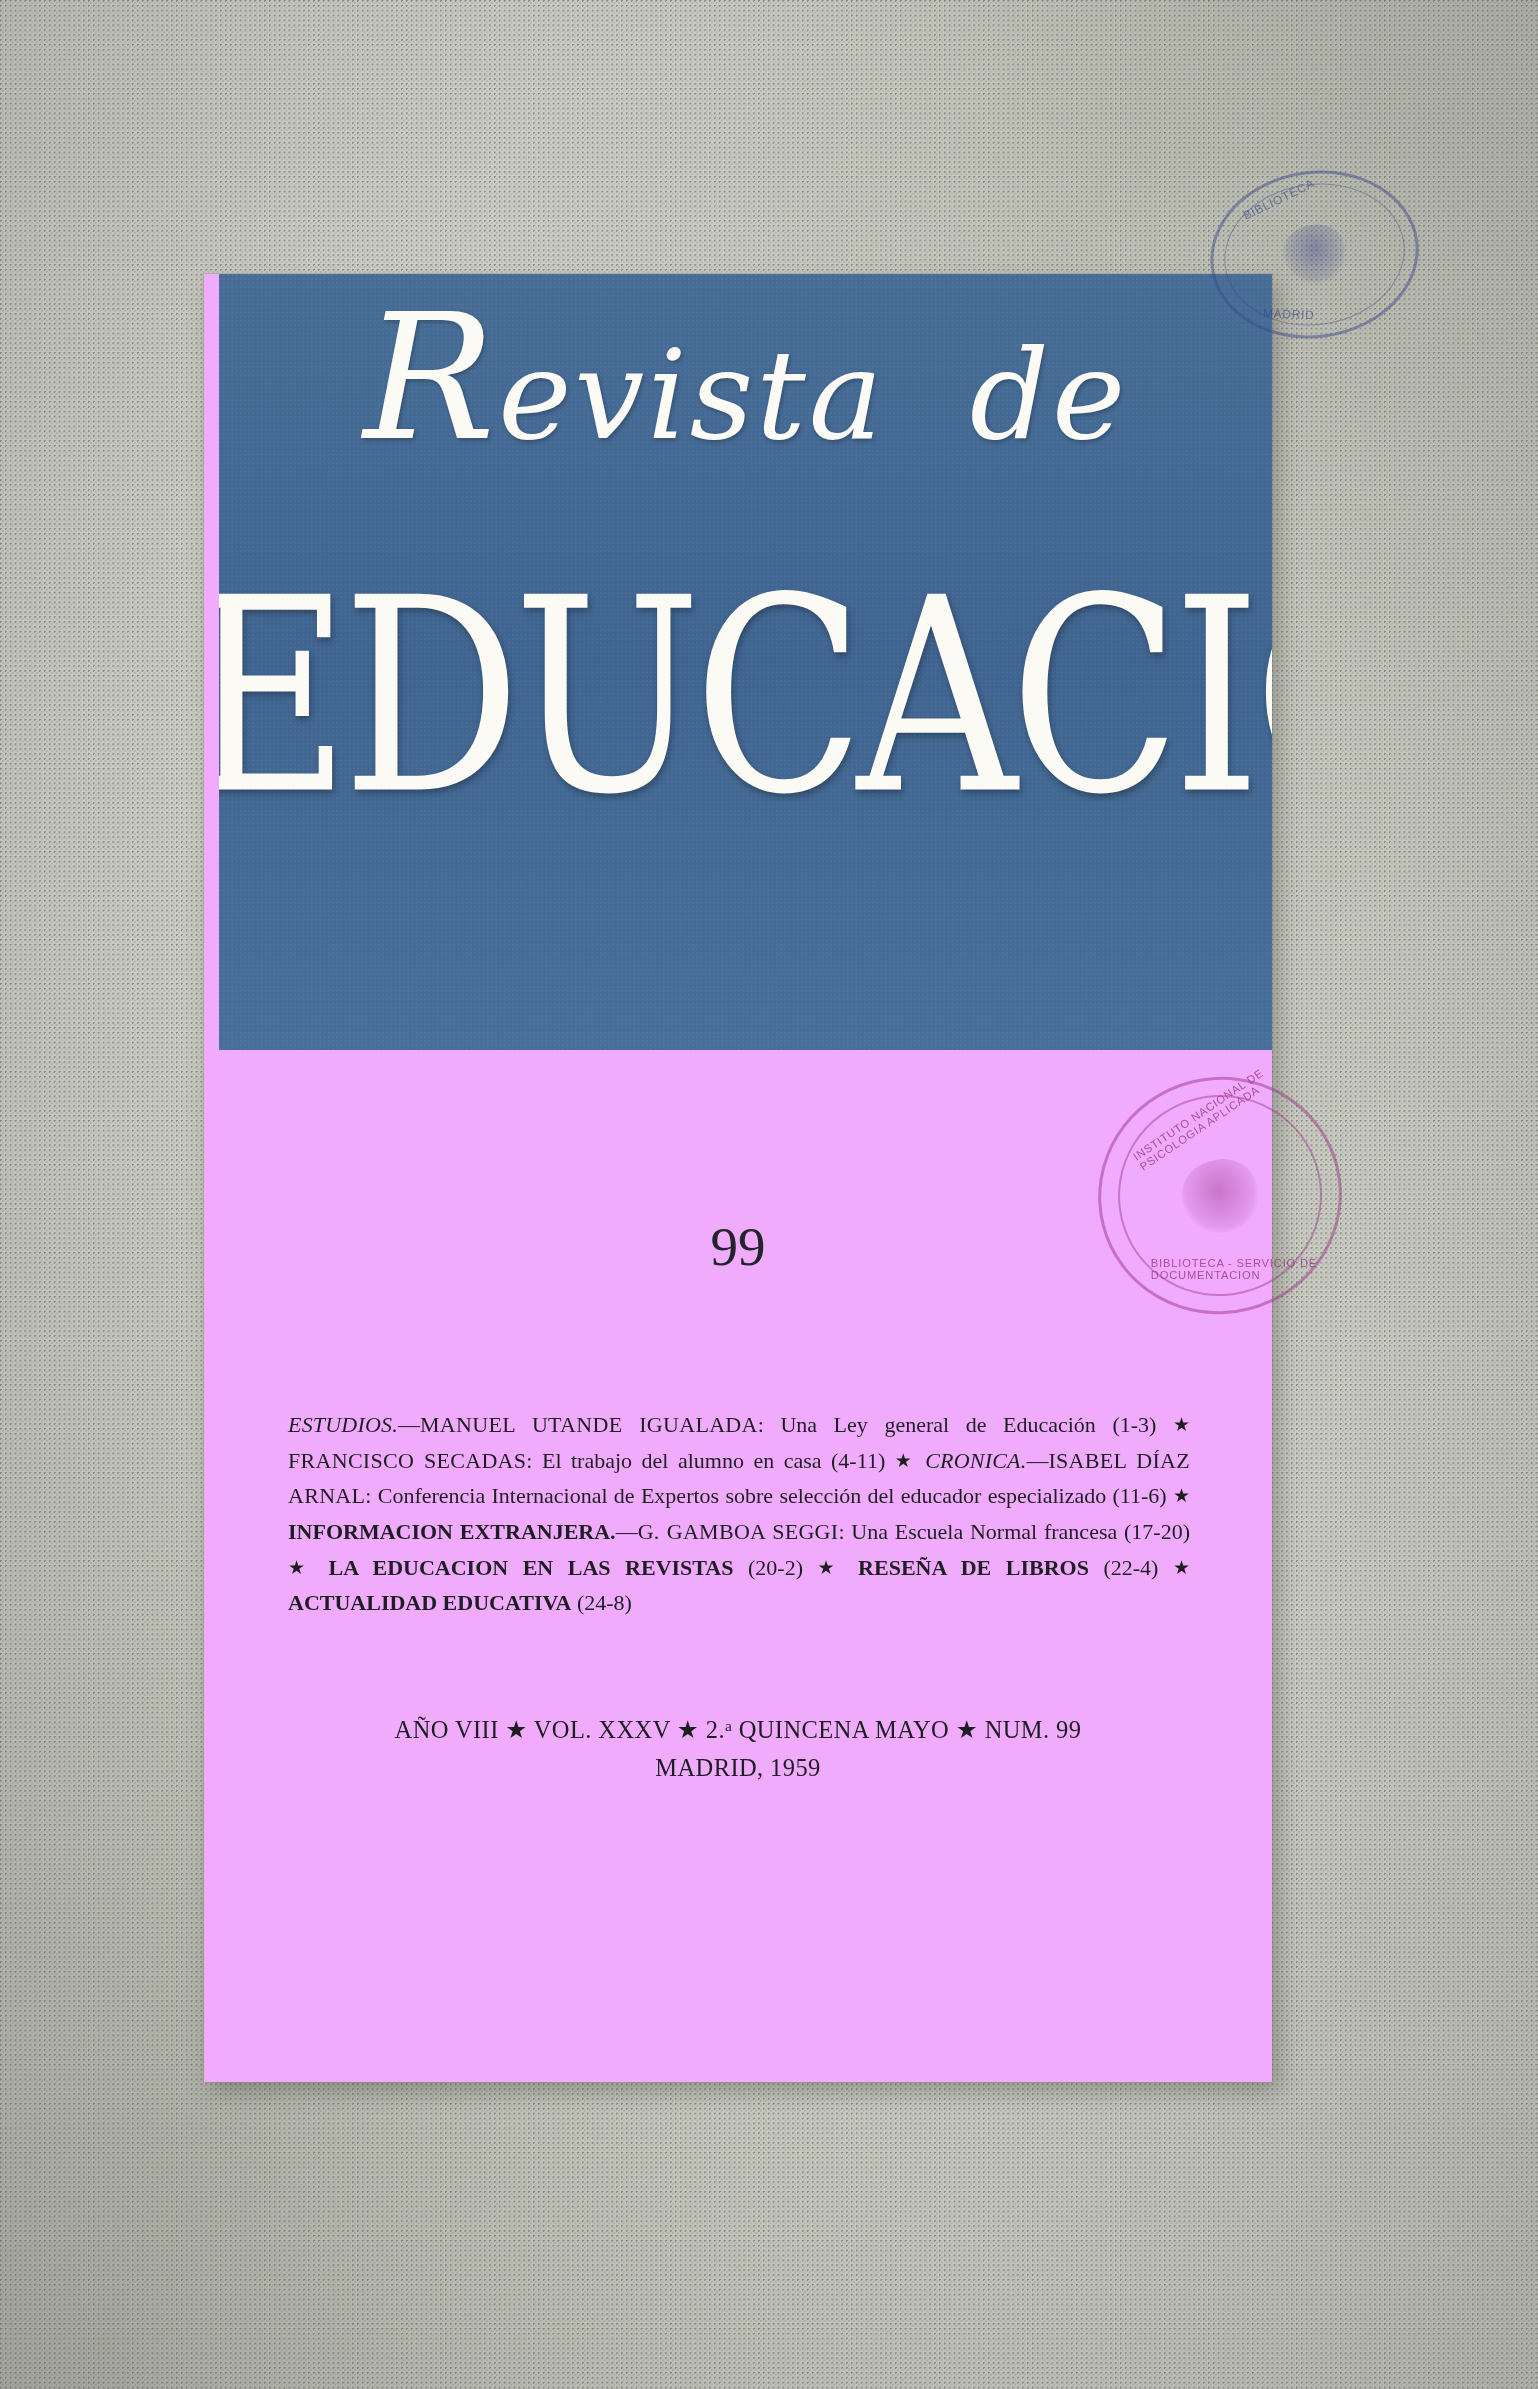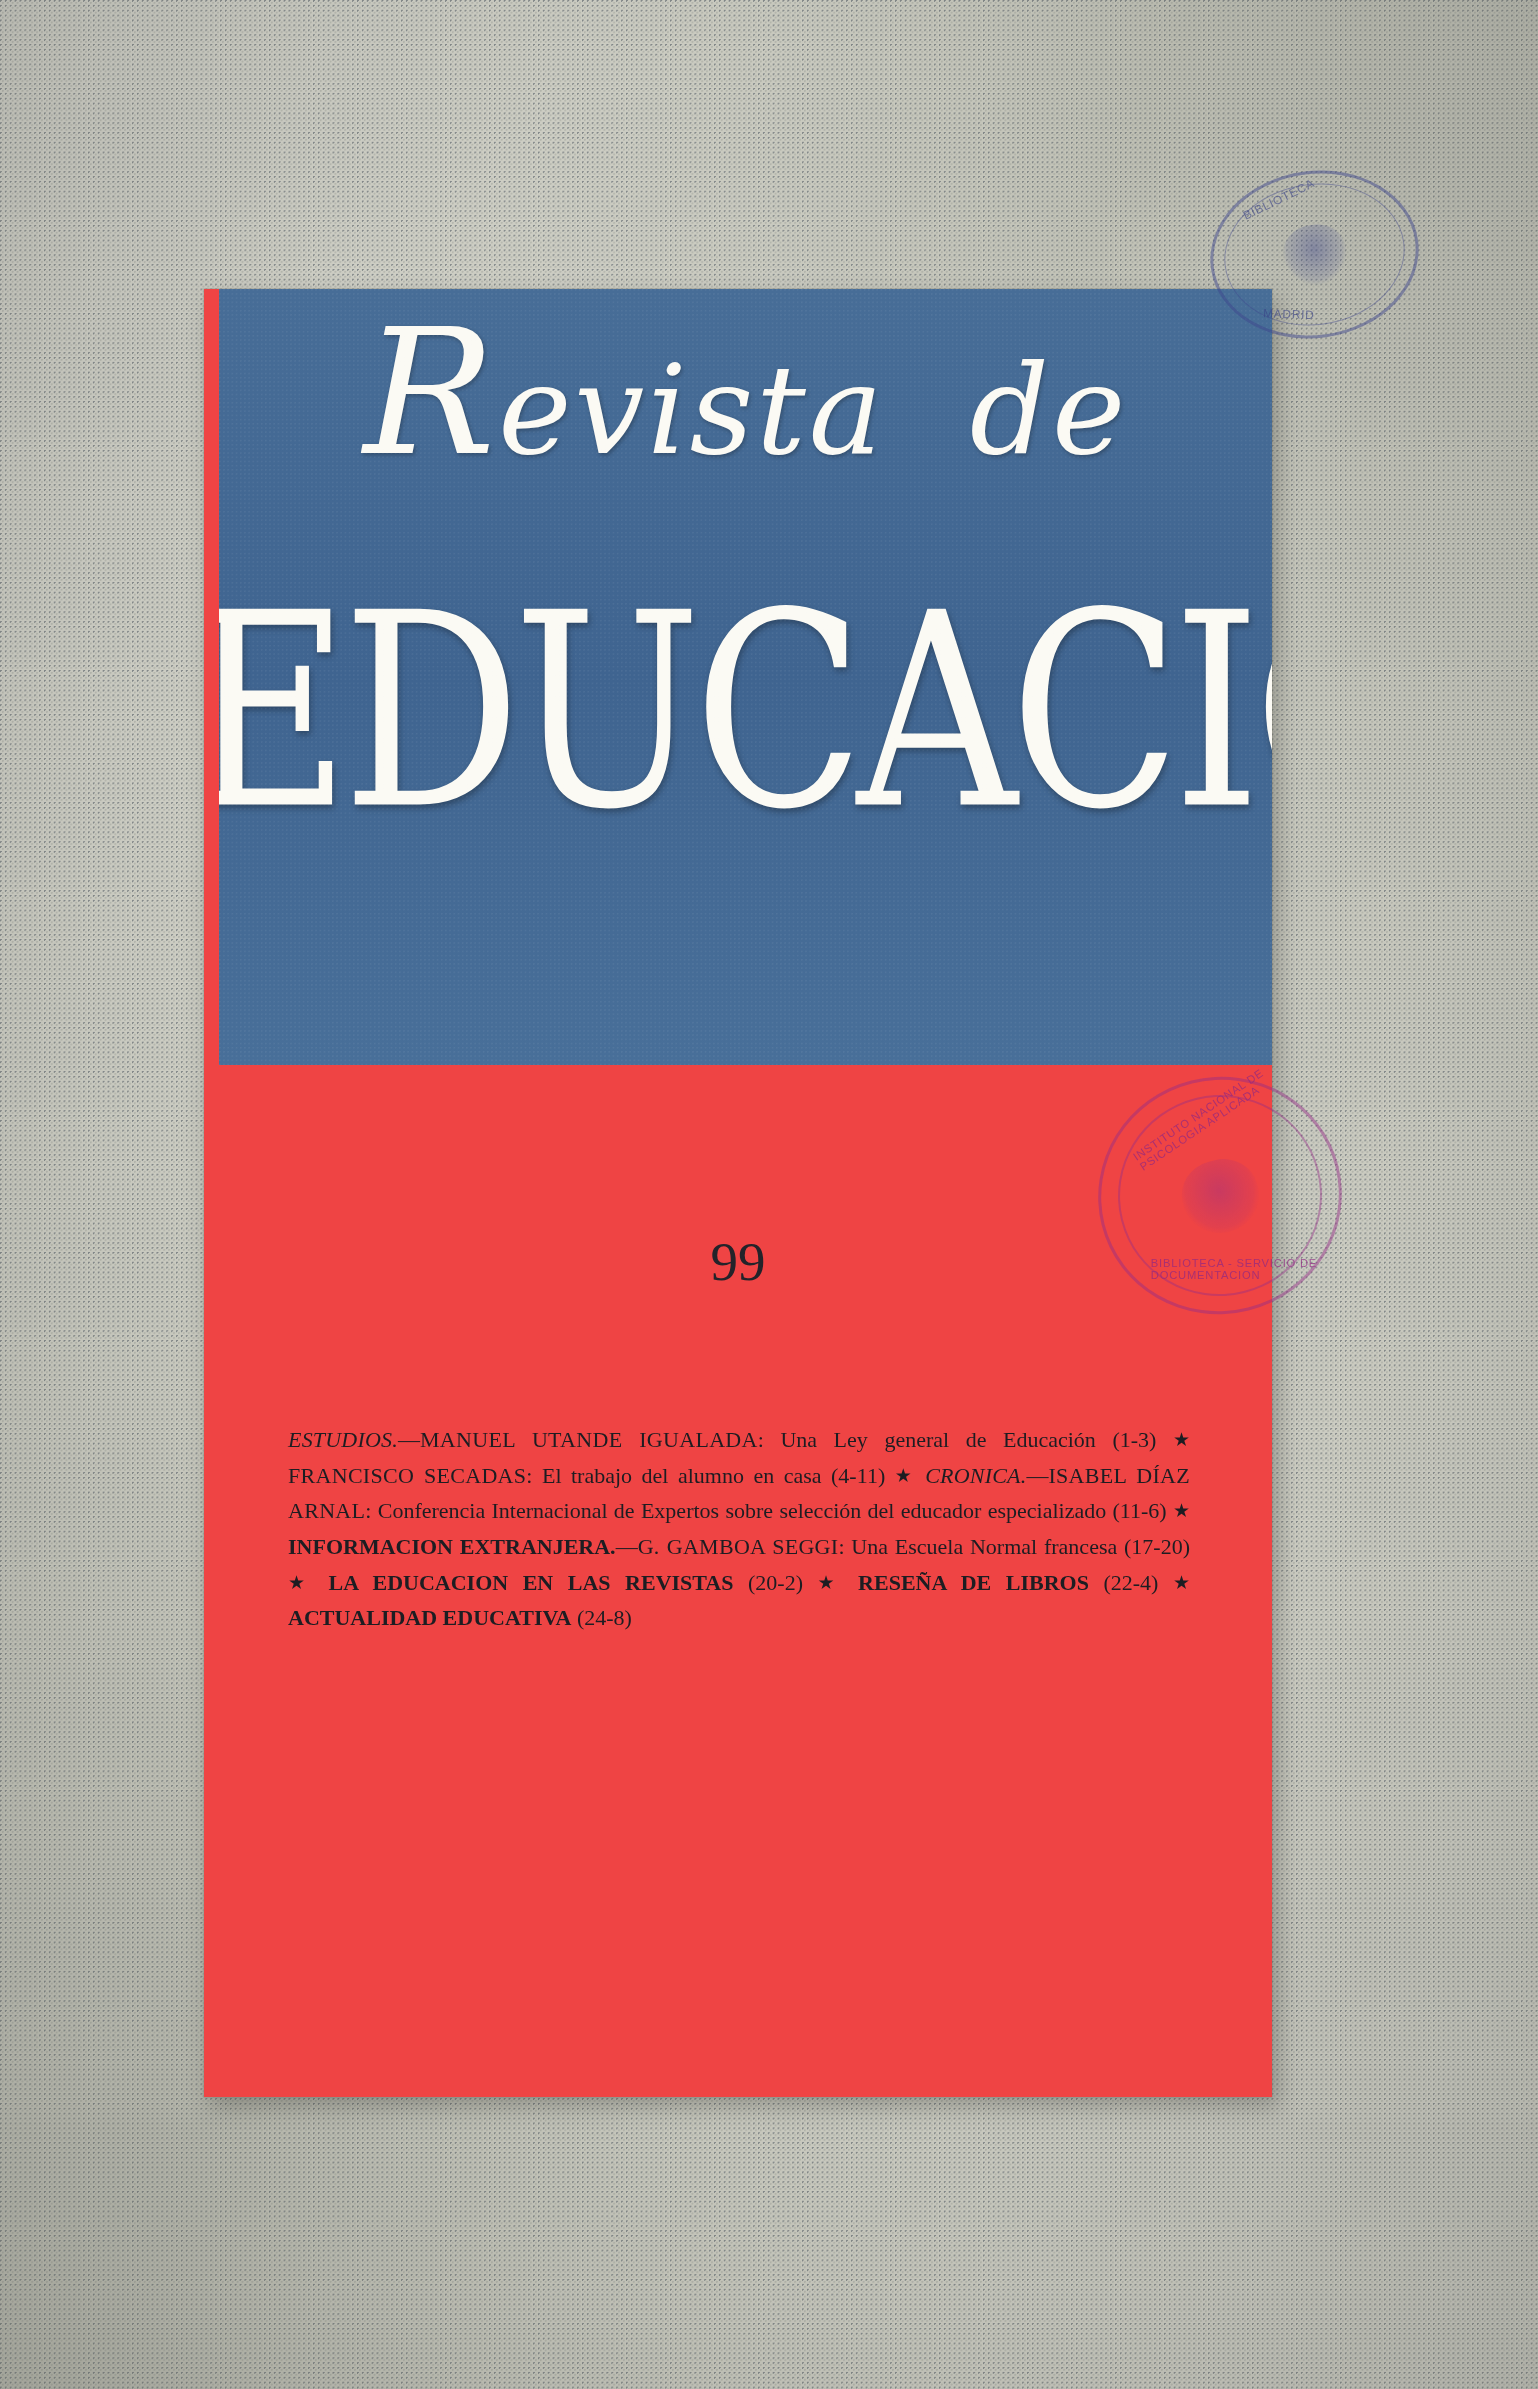--- a/index.html
+++ b/index.html
@@ -31,24 +31,24 @@
     inset: 0;
     background:
       radial-gradient(ellipse at 50% 45%, rgba(255,255,255,0.18) 0%, rgba(140,140,130,0.0) 55%, rgba(90,92,85,0.30) 100%);
     pointer-events: none;
   }
 
   
   #cover {
     position: absolute;
     left: 204px;
-    top: 289px;
+    top: 274px;
     width: 1068px;
     height: 1808px;
-    background: #ef4444;
+    background: #f0abfc;
     box-shadow: 0 0 0 0.7px rgba(120,120,110,0.35), 7px 9.8px 21px rgba(60,60,55,0.35);
   }
 
   
   #title-block {
     position: absolute;
     left: 15.4px;
     top: 0px;
     width: 1053px;
     height: 776px;
@@ -237,20 +237,33 @@
     </div>
     <div class="educacion-line">EDUCACION</div>
   </div>
 
   <div id="issue-number">99</div>
 
   <div id="contents">
     <p><span class="sec">ESTUDIOS.</span>—<span class="au">MANUEL UTANDE IGUALADA</span>: Una Ley general de Educación (1-3) <span class="star">★</span> <span class="au">FRANCISCO SECADAS</span>: El trabajo del alumno en casa (4-11) <span class="star">★</span> <span class="sec">CRONICA.</span>—<span class="au">ISABEL DÍAZ ARNAL</span>: Conferencia Internacional de Expertos sobre selección del educador especializado (11-6) <span class="star">★</span> <span class="ital">INFORMACION EXTRANJERA.</span>—<span class="au">G. GAMBOA SEGGI</span>: Una Escuela Normal francesa (17-20) <span class="star">★</span> <span class="ital">LA EDUCACION EN LAS REVISTAS</span> (20-2) <span class="star">★</span> <span class="ital">RESEÑA DE LIBROS</span> (22-4) <span class="star">★</span> <span class="ital">ACTUALIDAD EDUCATIVA</span> (24-8)</p>
   </div>
 
+  <div id="footer">
+    <div>
+      <span>AÑO VIII</span>
+      <span>★</span>
+      <span>VOL. XXXV</span>
+      <span>★</span>
+      <span>2.</span><span class="sup">a</span>
+      <span>QUINCENA MAYO</span>
+      <span>★</span>
+      <span>NUM. 99</span>
+    </div>
+    <div>MADRID, 1959</div>
+  </div>
 </div>
 
 <div class="stamp" id="stamp-blue">
   <div class="s-txt">
     <span class="t1">BIBLIOTECA</span>
     <span class="t2">MADRID</span>
   </div>
   <div class="eagle"></div>
 </div>
 

